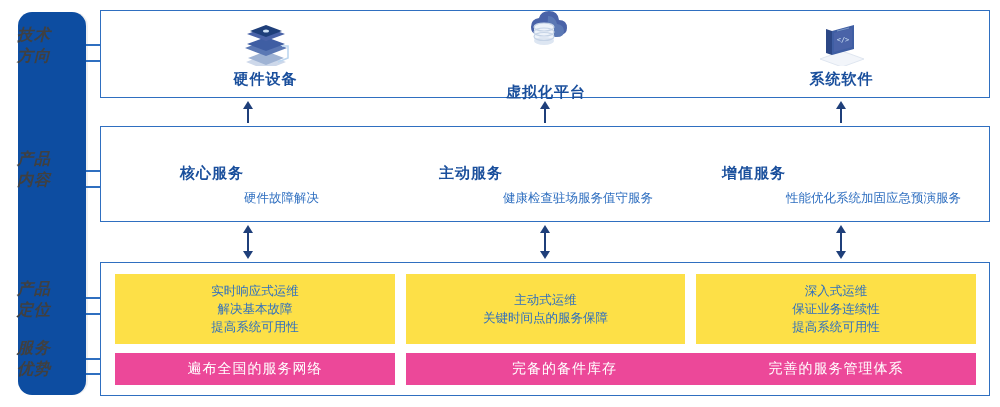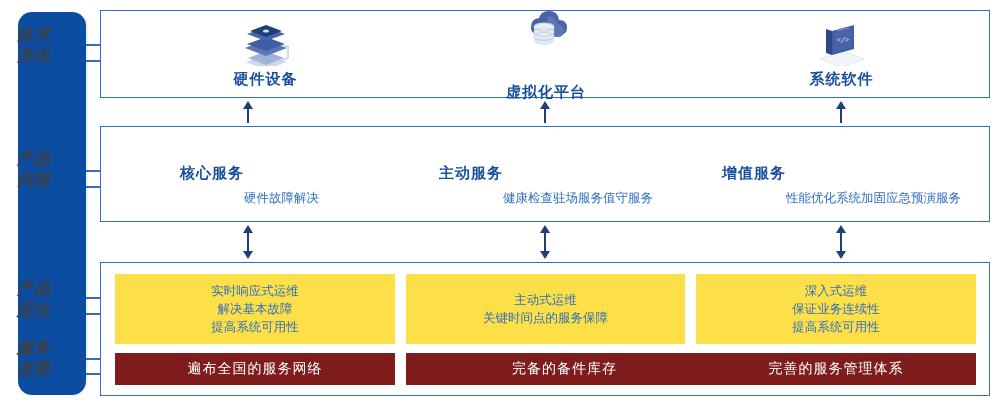--- a/index.html
+++ b/index.html
@@ -83,21 +83,21 @@
     display:flex;flex-direction:column;align-items:center;justify-content:center;
     text-align:center;
   }
   .pos-card.c0{left:14px;width:280px;}
   .pos-card.c1{left:305px;width:279px;}
   .pos-card.c2{left:595px;width:280px;}
   .pos-line{font-size:12.5px;color:#2f6fc0;line-height:18px;}
 
   .adv-bar{
     position:absolute;top:90px;height:32px;
-    background:#7f1d1d;
+    background:#ec4899;
     display:flex;align-items:center;justify-content:center;
     color:#ffffff;font-size:14px;letter-spacing:1px;
   }
   .adv-bar.c0{left:14px;width:280px;}
   .adv-bar.c1{left:305px;width:279px;padding-left:19px;}
   .adv-bar.c2{left:595px;width:280px;}
 
   
   .arrow{position:absolute;}
 </style>

